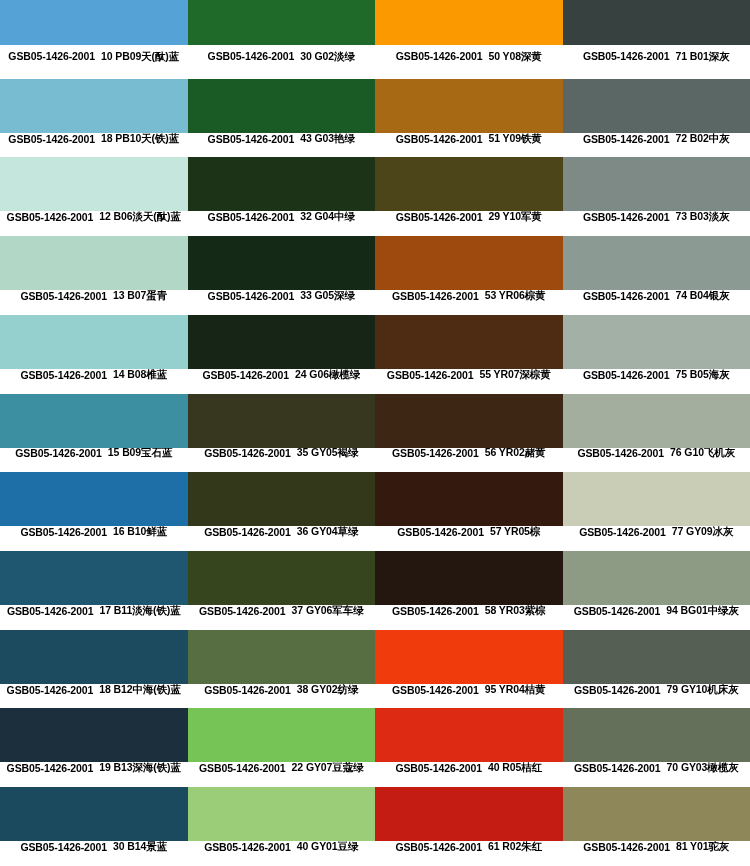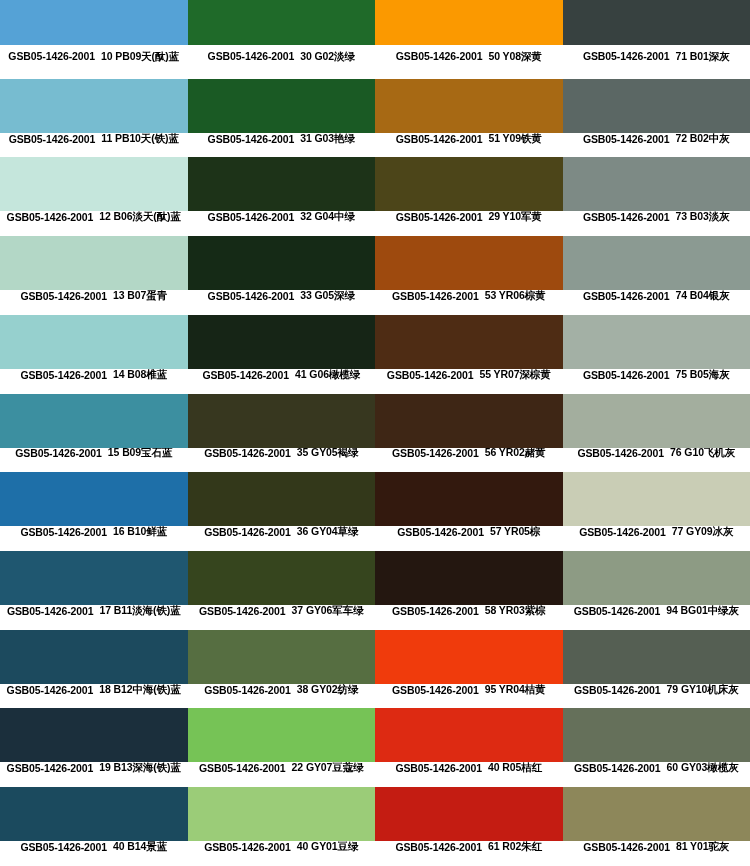--- a/index.html
+++ b/index.html
@@ -90,28 +90,28 @@
       <div class="swatch-color" style="background-color: rgb(55, 65, 64);"></div>
       <div class="swatch-label">
         <span class="code">GSB05-1426-2001</span>
         <span class="name">71 B01深灰</span>
       </div>
     </div>
     <div class="swatch-cell">
       <div class="swatch-color" style="background-color: rgb(119, 188, 208);"></div>
       <div class="swatch-label">
         <span class="code">GSB05-1426-2001</span>
-        <span class="name">11 PB10天(铁)蓝</span>
+        <span class="name">18 PB10天(铁)蓝</span>
       </div>
     </div>
     <div class="swatch-cell">
       <div class="swatch-color" style="background-color: rgb(26, 90, 36);"></div>
       <div class="swatch-label">
         <span class="code">GSB05-1426-2001</span>
-        <span class="name">31 G03艳绿</span>
+        <span class="name">43 G03艳绿</span>
       </div>
     </div>
     <div class="swatch-cell">
       <div class="swatch-color" style="background-color: rgb(167, 105, 20);"></div>
       <div class="swatch-label">
         <span class="code">GSB05-1426-2001</span>
         <span class="name">51 Y09铁黄</span>
       </div>
     </div>
     <div class="swatch-cell">
@@ -181,21 +181,21 @@
       <div class="swatch-color" style="background-color: rgb(150, 208, 206);"></div>
       <div class="swatch-label">
         <span class="code">GSB05-1426-2001</span>
         <span class="name">14 B08椎蓝</span>
       </div>
     </div>
     <div class="swatch-cell">
       <div class="swatch-color" style="background-color: rgb(22, 37, 22);"></div>
       <div class="swatch-label">
         <span class="code">GSB05-1426-2001</span>
-        <span class="name">41 G06橄榄绿</span>
+        <span class="name">24 G06橄榄绿</span>
       </div>
     </div>
     <div class="swatch-cell">
       <div class="swatch-color" style="background-color: rgb(78, 44, 20);"></div>
       <div class="swatch-label">
         <span class="code">GSB05-1426-2001</span>
         <span class="name">55 YR07深棕黄</span>
       </div>
     </div>
     <div class="swatch-cell">
@@ -335,28 +335,28 @@
       <div class="swatch-color" style="background-color: rgb(221, 42, 18);"></div>
       <div class="swatch-label">
         <span class="code">GSB05-1426-2001</span>
         <span class="name">40 R05桔红</span>
       </div>
     </div>
     <div class="swatch-cell">
       <div class="swatch-color" style="background-color: rgb(101, 112, 90);"></div>
       <div class="swatch-label">
         <span class="code">GSB05-1426-2001</span>
-        <span class="name">60 GY03橄榄灰</span>
+        <span class="name">70 GY03橄榄灰</span>
       </div>
     </div>
     <div class="swatch-cell">
       <div class="swatch-color" style="background-color: rgb(27, 74, 94);"></div>
       <div class="swatch-label">
         <span class="code">GSB05-1426-2001</span>
-        <span class="name">40 B14景蓝</span>
+        <span class="name">30 B14景蓝</span>
       </div>
     </div>
     <div class="swatch-cell">
       <div class="swatch-color" style="background-color: rgb(155, 204, 120);"></div>
       <div class="swatch-label">
         <span class="code">GSB05-1426-2001</span>
         <span class="name">40 GY01豆绿</span>
       </div>
     </div>
     <div class="swatch-cell">

